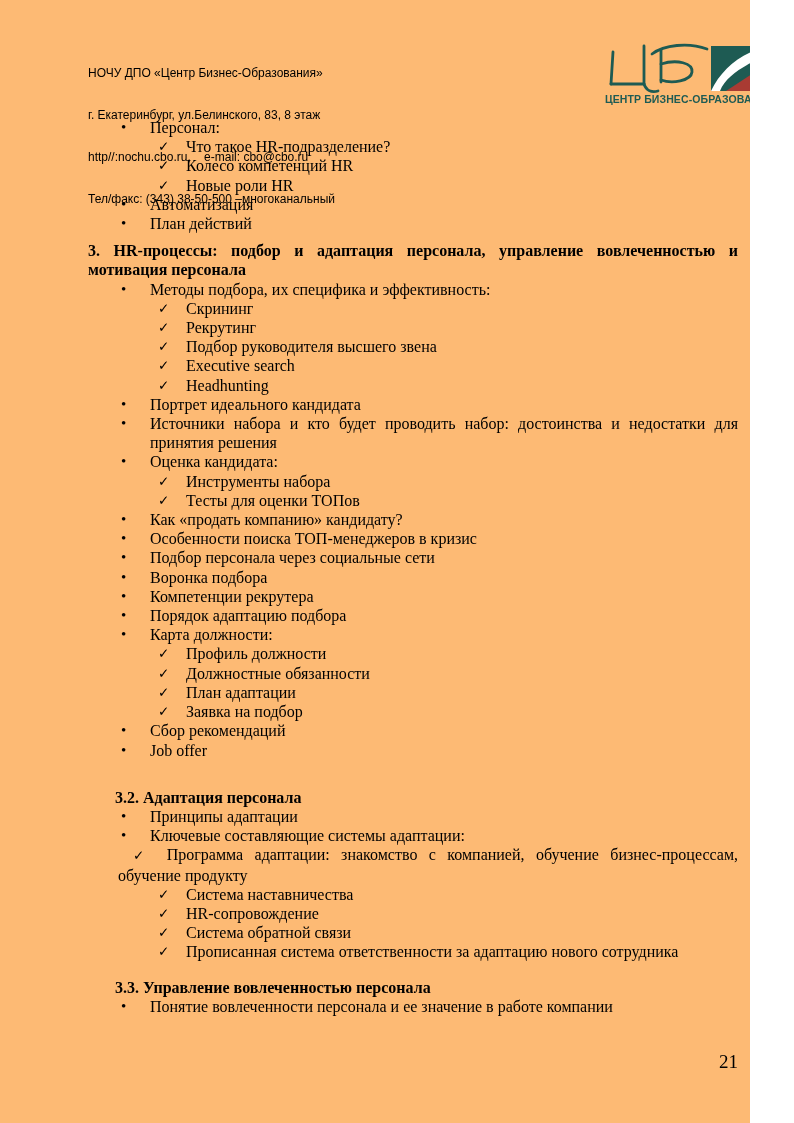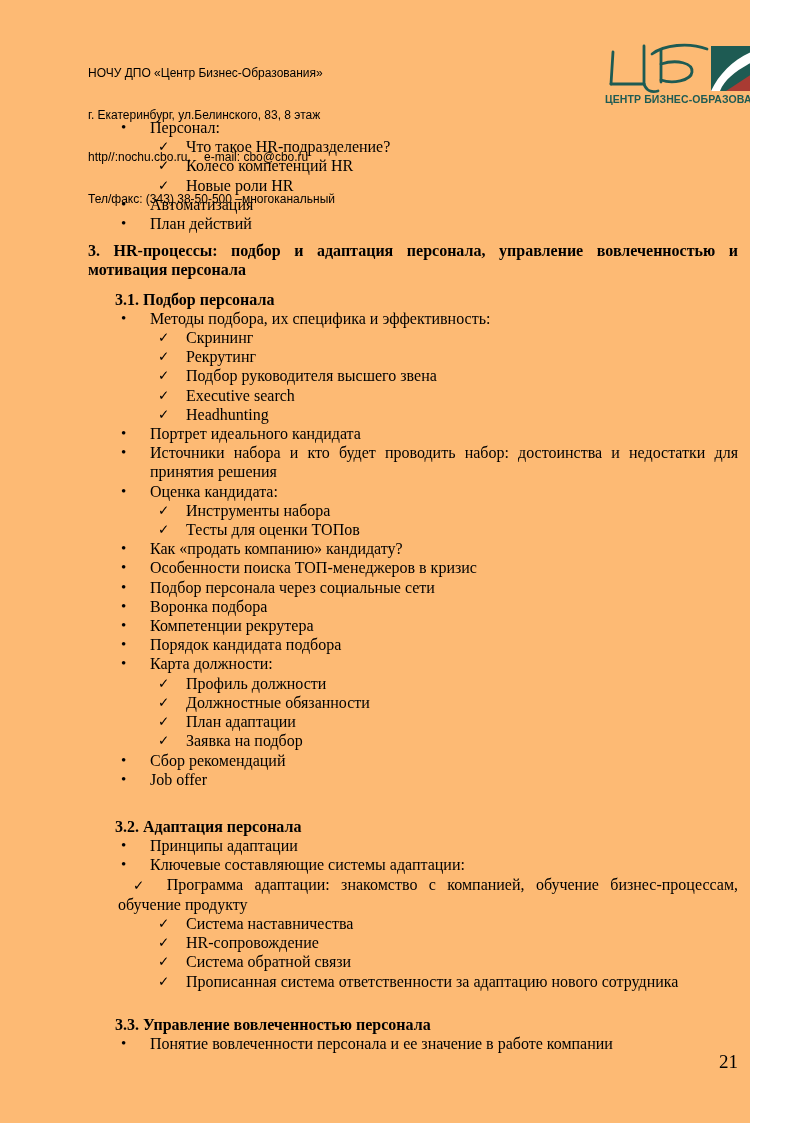--- a/index.html
+++ b/index.html
@@ -83,21 +83,20 @@
       </div>
       <div class="li">
         <span class="mk mk1">•</span>
         <div class="t1">Автоматизация</div>
       </div>
       <div class="li">
         <span class="mk mk1">•</span>
         <div class="t1">План действий</div>
       </div>
       <div class="h1" style="margin-top: 8px;">3. HR-процессы: подбор и адаптация персонала, управление вовлеченностью и мотивация персонала</div>
-      <div class="h2" style="margin-top: 10px;">3.1. Подбор персонала</div>
       <div class="li">
         <span class="mk mk1">•</span>
         <div class="t1">Методы подбора, их специфика и эффективность:</div>
       </div>
       <div class="li">
         <span class="mk mk2">✓</span>
         <div class="t2">Скрининг</div>
       </div>
       <div class="li">
         <span class="mk mk2">✓</span>
@@ -150,21 +149,21 @@
       <div class="li">
         <span class="mk mk1">•</span>
         <div class="t1">Воронка подбора</div>
       </div>
       <div class="li">
         <span class="mk mk1">•</span>
         <div class="t1">Компетенции рекрутера</div>
       </div>
       <div class="li">
         <span class="mk mk1">•</span>
-        <div class="t1">Порядок кандидата подбора</div>
+        <div class="t1">Порядок адаптацию подбора</div>
       </div>
       <div class="li">
         <span class="mk mk1">•</span>
         <div class="t1">Карта должности:</div>
       </div>
       <div class="li">
         <span class="mk mk2">✓</span>
         <div class="t2">Профиль должности</div>
       </div>
       <div class="li">
@@ -206,21 +205,21 @@
         <div class="t2">HR-сопровождение</div>
       </div>
       <div class="li">
         <span class="mk mk2">✓</span>
         <div class="t2">Система обратной связи</div>
       </div>
       <div class="li">
         <span class="mk mk2">✓</span>
         <div class="t2">Прописанная система ответственности за адаптацию нового сотрудника</div>
       </div>
-      <div class="h2" style="margin-top: 24px;">3.3. Управление вовлеченностью персонала</div>
+      <div class="h2" style="margin-top: 16px;">3.3. Управление вовлеченностью персонала</div>
       <div class="li">
         <span class="mk mk1">•</span>
         <div class="t1">Понятие вовлеченности персонала и ее значение в работе компании</div>
       </div>
     </div>
 
   <div class="pageno">21</div>
 
 </div>
 

